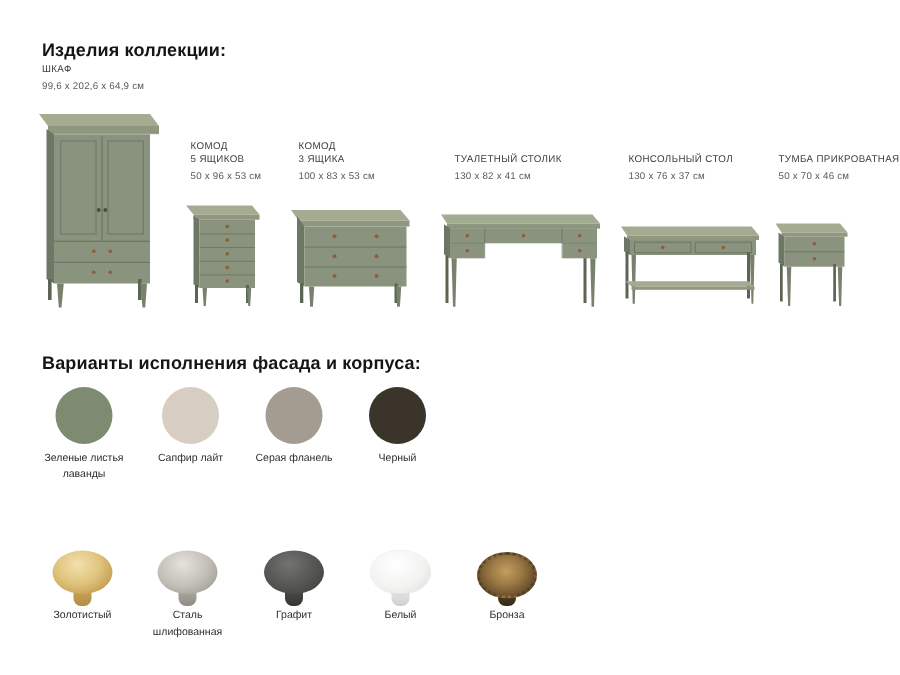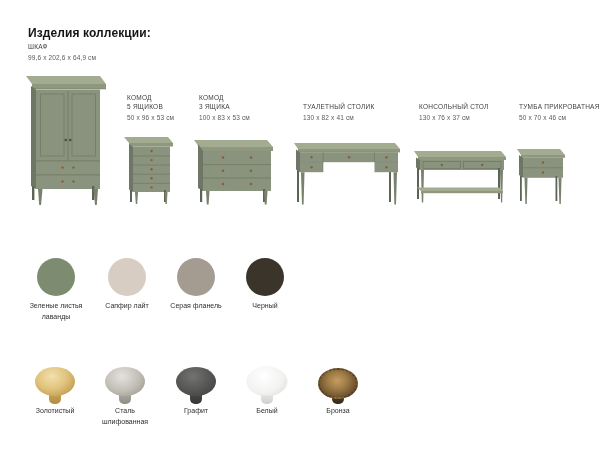--- a/index.html
+++ b/index.html
@@ -195,20 +195,21 @@
       <rect x="6" y="20.5" width="40" height="0.7" fill="#57614c" opacity=".5"></rect>
       <circle cx="26" cy="15.5" r="1.2" fill="#8a5f38"></circle>
       <circle cx="26" cy="25.5" r="1.2" fill="#8a5f38"></circle>
       <rect x="3" y="29" width="1.8" height="25" fill="#5c6553"></rect>
       <rect x="38.5" y="29" width="1.8" height="25" fill="#5c6553"></rect>
       <polygon points="7.5,30.8 10.5,30.8 9.8,57 8.4,57" fill="#78816d"></polygon>
       <polygon points="41.5,30.8 44.5,30.8 43.8,57 42.4,57" fill="#78816d"></polygon>
     </svg>
   </div>
 
+  <div class="sec-title" style="top:235px">Варианты исполнения фасада и корпуса:</div>
 
   <div class="swatch" style="left: 37px; background: rgb(125, 140, 112);"></div>
   <div class="swatch" style="left: 108px; background: rgb(215, 205, 194);"></div>
   <div class="swatch" style="left: 177px; background: rgb(164, 155, 145);"></div>
   <div class="swatch" style="left: 246px; background: rgb(58, 52, 43);"></div>
 
   <div class="sw-label" style="left:18px">Зеленые листья
 лаванды</div>
   <div class="sw-label" style="left:89px">Сапфир лайт</div>
   <div class="sw-label" style="left:158px">Серая фланель</div>

